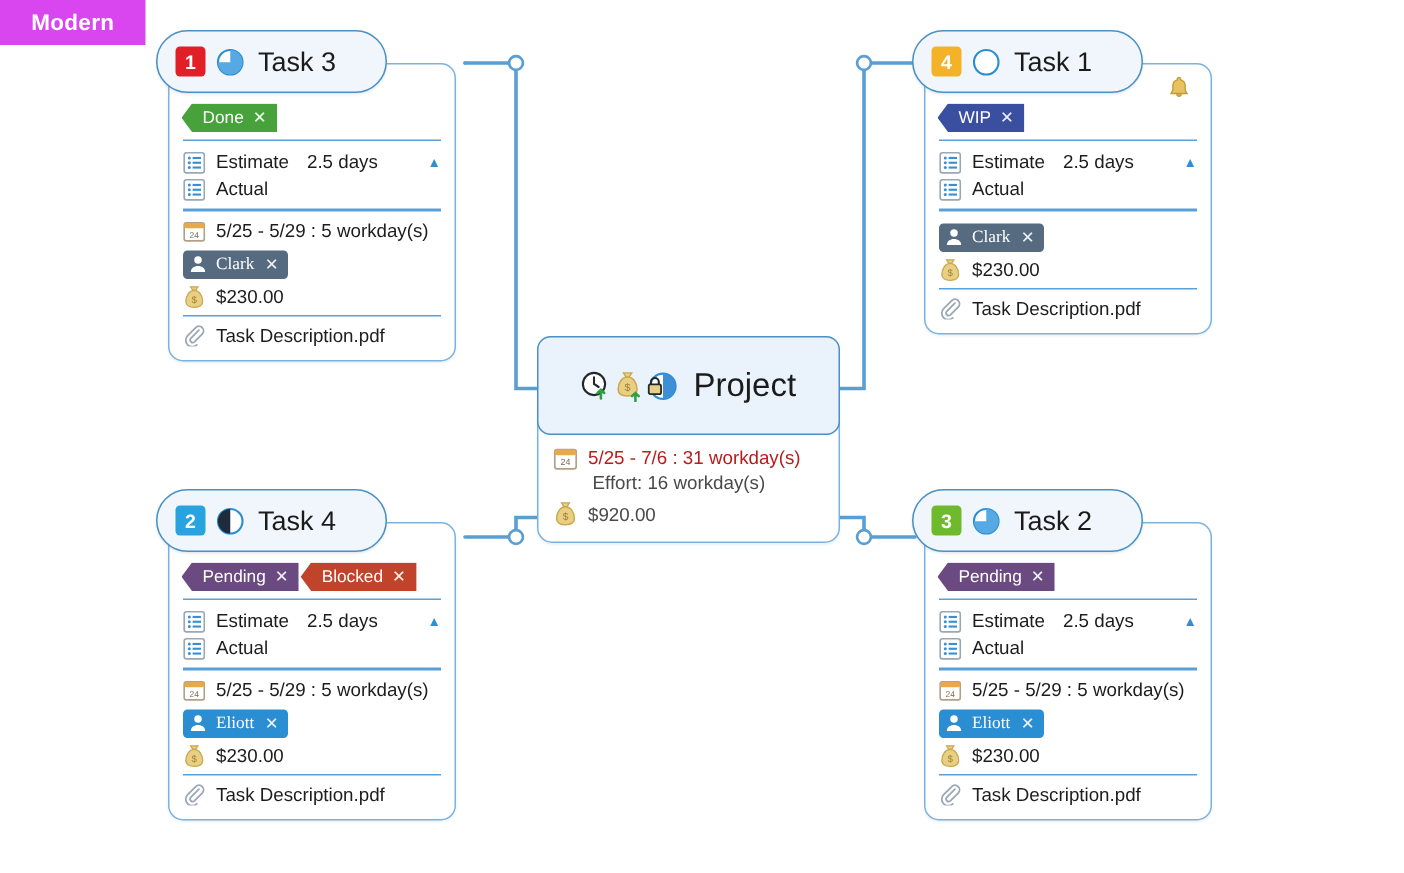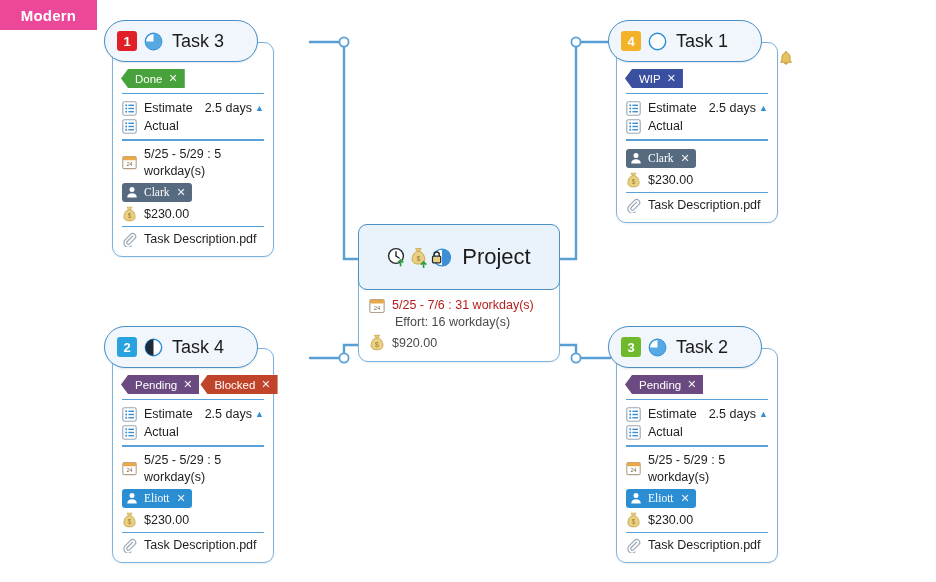--- a/index.html
+++ b/index.html
@@ -11,31 +11,31 @@
     position:relative;
   }
   #stage{position:absolute;left:0;top:0;width:936px;height:582px;}
 
   
   #connectors{position:absolute;left:0;top:0;width:936px;height:582px;pointer-events:none;}
 
   
   .ribbon{
     position:absolute;left:0;top:0;width:97px;height:30px;
-    background:#ec4899;color:#ffffff;
+    background:#d946ef;color:#ffffff;
     font-size:15px;font-weight:bold;
     display:flex;align-items:center;justify-content:center;
     letter-spacing:.2px;
   }
 
   
   .card{position:absolute;}
   .card-body{
     position:absolute;left:8px;top:22px;
-    width:162px;
+    width:192px;
     background:#ffffff;
     border:1.6px solid #7ab3e0;
     border-radius:10px;
     padding:26px 9px 9px 9px;
     box-sizing:border-box;
     box-shadow:0 1px 2px rgba(80,120,160,.12);
   }
   .card-header{
     position:absolute;left:0;top:0;
     min-width:154px;

